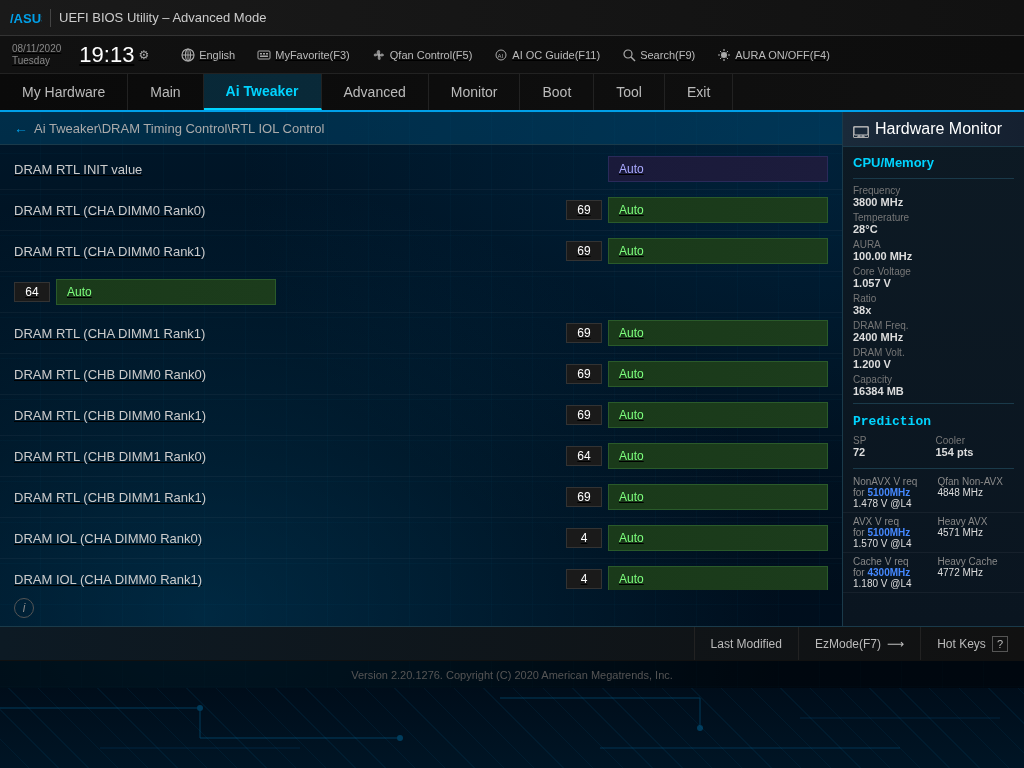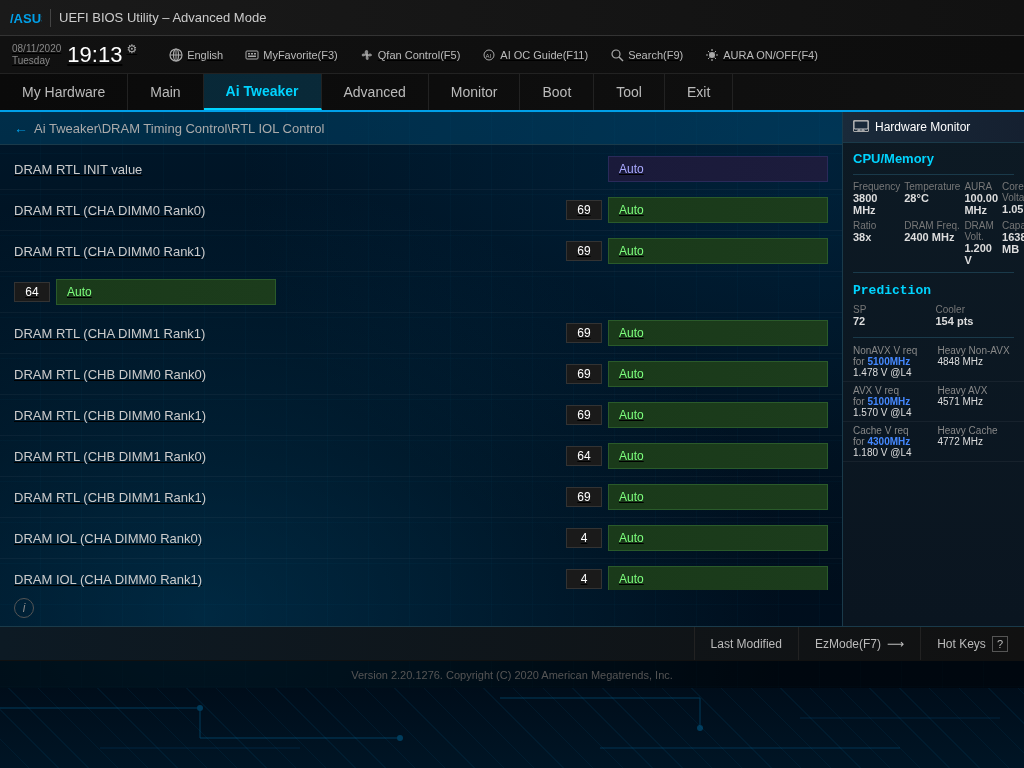--- a/index.html
+++ b/index.html
@@ -88,22 +88,23 @@
       font-size: 10px;
       color: #888;
       line-height: 1.2;
     }
 
     .clock {
       font-size: 22px;
       color: #fff;
       font-weight: 300;
       display: flex;
-      align-items: flex-start;
+      align-items: center;
       gap: 4px;
+      margin-left: 12px;
     }
 
     .clock-gear {
       font-size: 12px;
       color: #aaa;
       cursor: pointer;
     }
 
     .info-buttons {
       display: flex;
@@ -256,23 +257,23 @@
       padding-bottom: 8px;
     }
 
     .right-panel::-webkit-scrollbar { width: 4px; }
     .right-panel::-webkit-scrollbar-thumb { background: #333; }
 
     .hw-monitor-header {
       background: linear-gradient(90deg, #1a2a3a 0%, #152030 100%);
       padding: 8px 10px;
       color: #fff;
-      font-size: 12px;
-      display: flex;
-      align-items: flex-start;
+      font-size: 16px;
+      display: flex;
+      align-items: flex-end;
       gap: 6px;
       border-bottom: 1px solid #1a3a4a;
     }
 
     .monitor-icon {
       width: 16px;
       height: 12px;
       border: 1.5px solid #aaa;
       border-radius: 1px;
       position: relative;
@@ -289,21 +290,21 @@
     }
 
     .hw-divider {
       height: 1px;
       background: #1a3a4a;
       margin: 4px 10px;
     }
 
     .hw-grid {
       display: grid;
-      grid-template-columns: 1fr 1fr 1fr 1fr;
+      grid-template-columns: 1fr;
       padding: 2px 10px;
       gap: 4px 4px;
     }
 
     .hw-item-label {
       color: #777;
       font-size: 10px;
     }
 
     .hw-item-value {
@@ -688,21 +689,21 @@
 
       <div class="hw-divider"></div>
 
       <div class="pred-block">
         <div class="pred-left">
           <div class="pred-row-label">NonAVX V req</div>
           <div style="font-size:10px;color:#888;">for <span style="color:#4488ff;font-weight:bold;">5100MHz</span></div>
           <div class="pred-row-volt">1.478 V @L4</div>
         </div>
         <div class="pred-right">
-          <div class="pred-side-label">Heavy Non-AVX</div>
+          <div class="pred-side-label">Qfan Non-AVX</div>
           <div class="pred-side-value">4848 MHz</div>
         </div>
       </div>
 
       <div class="pred-block">
         <div class="pred-left">
           <div class="pred-row-label">AVX V req</div>
           <div style="font-size:10px;color:#888;">for <span style="color:#4488ff;font-weight:bold;">5100MHz</span></div>
           <div class="pred-row-volt">1.570 V @L4</div>
         </div>

